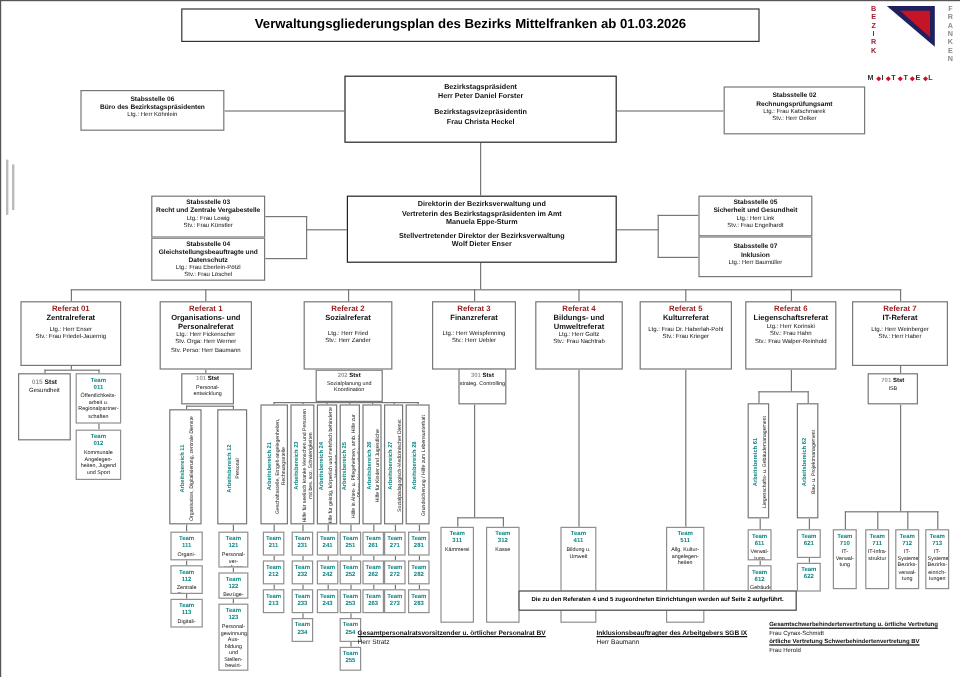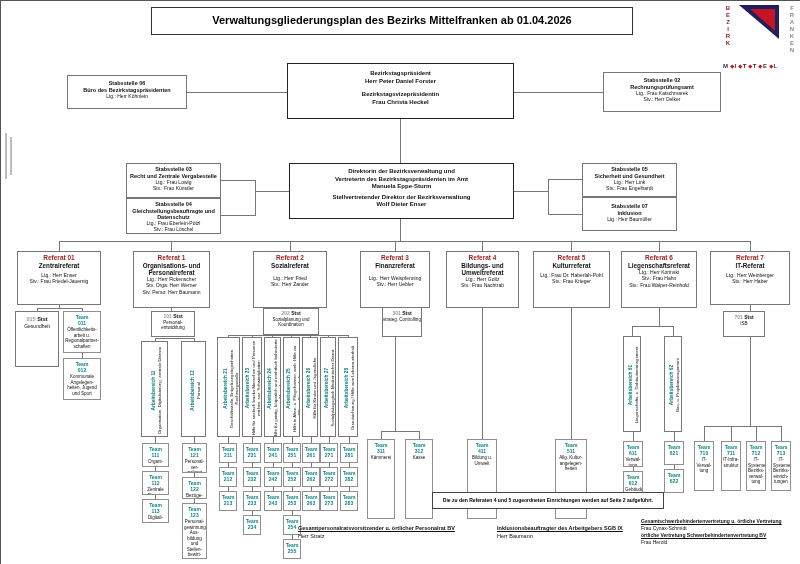--- a/index.html
+++ b/index.html
@@ -136,21 +136,21 @@
       <div class="ln" style="left: 310px; top: 462px; width: 1px; height: 4px;"></div>
       <div class="ln" style="left: 310px; top: 486px; width: 1px; height: 4px;"></div>
       <div class="ln" style="left: 328px; top: 436px; width: 1px; height: 6px;"></div>
       <div class="ln" style="left: 328px; top: 462px; width: 1px; height: 4px;"></div>
       <div class="ln" style="left: 328px; top: 486px; width: 1px; height: 4px;"></div>
       <div class="ln" style="left: 348px; top: 436px; width: 1px; height: 6px;"></div>
       <div class="ln" style="left: 348px; top: 462px; width: 1px; height: 4px;"></div>
       <div class="ln" style="left: 348px; top: 486px; width: 1px; height: 4px;"></div>
     </div>
 
-  <div class="title-box" style="left:150px;top:6px;width:480px;height:26px;line-height:25px">Verwaltungsgliederungsplan des Bezirks Mittelfranken ab 01.04.2026</div>
+  <div class="title-box" style="left:150px;top:6px;width:480px;height:26px;line-height:25px">Verwaltungsgliederungsplan des Bezirks Mittelfranken ab 01.03.2026</div>
 
   <div class="logo" style="left:716px;top:4px;width:78px;height:64px">
     <svg width="44" height="38" viewBox="0 0 44 38" style="position:absolute;left:20px;top:0">
       <polygon points="2,0 42,0 42,34" fill="#20205f"></polygon>
       <polygon points="13,4 38,4 38,26" fill="#c41425"></polygon>
     </svg>
     <span class="vtext" style="left:8px;top:0;height:56px;color:#9b1c2e">BEZIRK</span>
     <span class="vtext" style="right:0;top:0;height:58px;color:#8a8a8a">FRANKEN</span>
     <div class="mittel" id="mittel" style="left:6px;bottom:0"><span>M</span><i class="dia"></i><span>I</span><i class="dia"></i><span>T</span><i class="dia"></i><span>T</span><i class="dia"></i><span>E</span><i class="dia"></i><span>L</span></div>
   </div>

